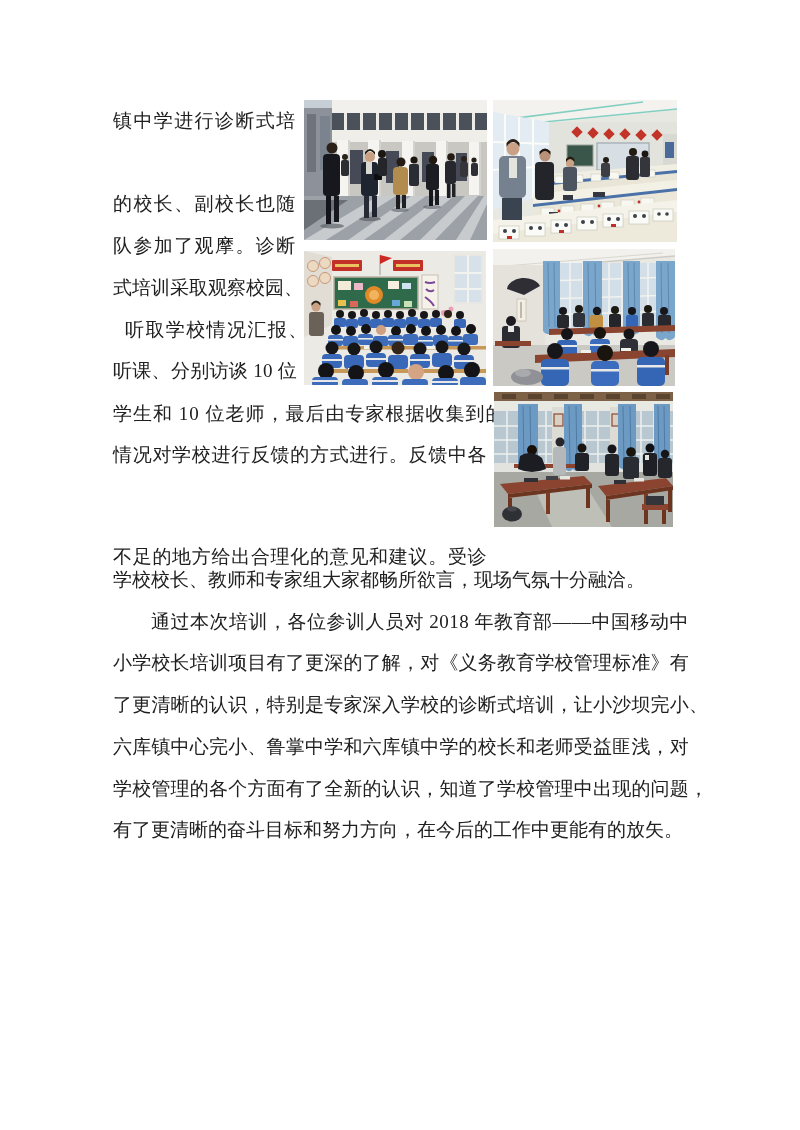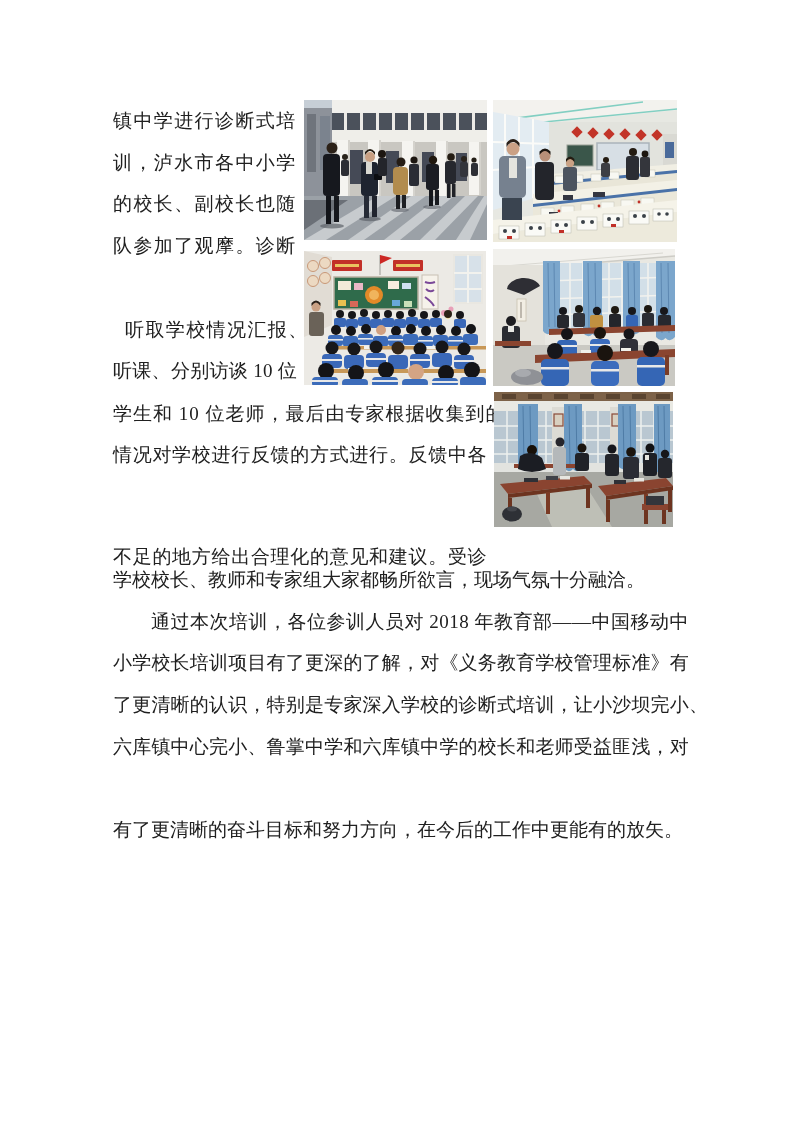--- a/index.html
+++ b/index.html
@@ -14,35 +14,36 @@
   }
   .photo{position:absolute;margin:0;padding:0;}
   .photo svg{display:block;width:100%;height:100%;}
 </style>
 </head>
 <body>
 
 <div class="page">
 
   <p class="ln" style="top:110px;left:113px;letter-spacing:1.4px">镇中学进行诊断式培</p>
-  <p class="ln" style="top:152px;left:113px;letter-spacing:1.4px">训，泸水市各中小学</p>
   <p class="ln" style="top:193px;left:113px;letter-spacing:1.4px">的校长、副校长也随</p>
   <p class="ln" style="top:235px;left:113px;letter-spacing:1.4px">队参加了观摩。诊断</p>
+  <p class="ln" style="top:277px;left:113px;letter-spacing:0px">式培训采取观察校园、</p>
   <p class="ln" style="top:319px;left:125px;letter-spacing:1.4px">听取学校情况汇报、</p>
   <p class="ln" style="top:360px;left:113px;letter-spacing:0.3px">听课、分别访谈 10 位</p>
 
   <p class="ln" style="top:403px;left:113px;letter-spacing:1.0px">学生和 10 位老师，最后由专家根据收集到的</p>
   <p class="ln" style="top:444px;left:113px;letter-spacing:0.7px">情况对学校进行反馈的方式进行。反馈中各</p>
   <p class="ln" style="top:546px;left:113px;letter-spacing:0.7px">不足的地方给出合理化的意见和建议。受诊</p>
 
   <p class="ln" style="top:569px;left:113px;letter-spacing:0px">学校校长、教师和专家组大家都畅所欲言，现场气氛十分融洽。</p>
   <p class="ln" style="top:611px;left:151px;letter-spacing:0.5px">通过本次培训，各位参训人员对 2018 年教育部——中国移动中</p>
   <p class="ln" style="top:652px;left:113px;letter-spacing:0.2px">小学校长培训项目有了更深的了解，对《义务教育学校管理标准》有</p>
   <p class="ln" style="top:694px;left:113px;letter-spacing:0.2px">了更清晰的认识，特别是专家深入学校的诊断式培训，让小沙坝完小、</p>
   <p class="ln" style="top:736px;left:113px;letter-spacing:0.2px">六库镇中心完小、鲁掌中学和六库镇中学的校长和老师受益匪浅，对</p>
+  <p class="ln" style="top:778px;left:113px;letter-spacing:0.2px">学校管理的各个方面有了全新的认识，知道了学校管理中出现的问题，</p>
   <p class="ln" style="top:819px;left:113px;letter-spacing:0px">有了更清晰的奋斗目标和努力方向，在今后的工作中更能有的放矢。</p>
 
   <figure class="photo" style="left:304px;top:100px;width:183px;height:140px" aria-label="school-courtyard-visit-photo">
     <svg viewBox="0 0 183 140" preserveAspectRatio="none">
       <rect width="183" height="140" fill="#e9e8e3"></rect>
       <rect x="0" y="0" width="40" height="18" fill="#c6ced6"></rect>
       <rect x="0" y="8" width="30" height="88" fill="#8d929a"></rect>
       <rect x="3" y="14" width="9" height="58" fill="#6f747c"></rect>
       <rect x="16" y="16" width="10" height="54" fill="#7b838e"></rect>
       <rect x="28" y="0" width="155" height="14" fill="#f1f0ec"></rect>

